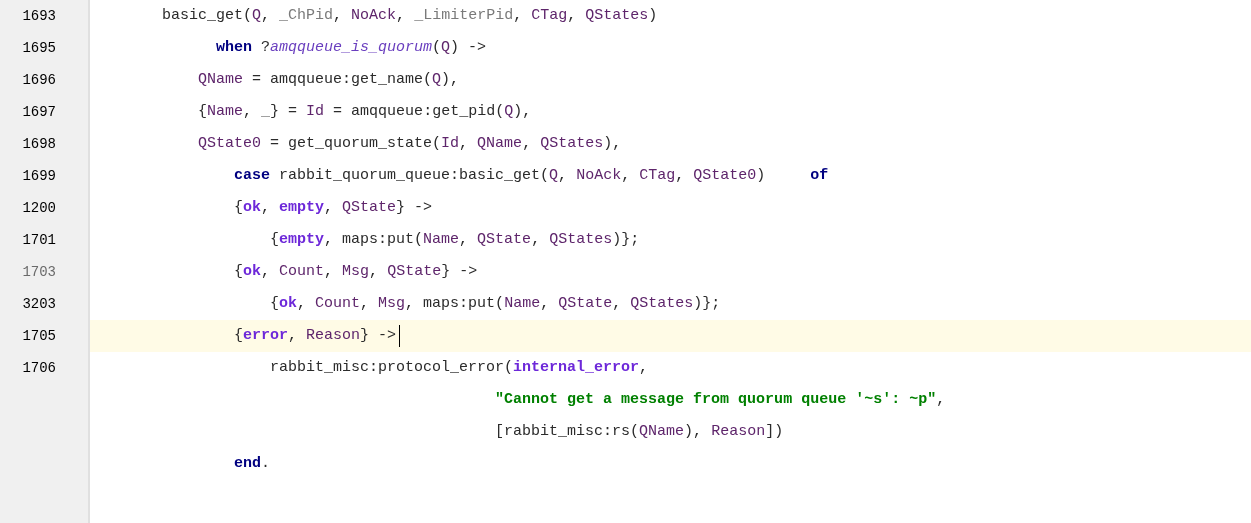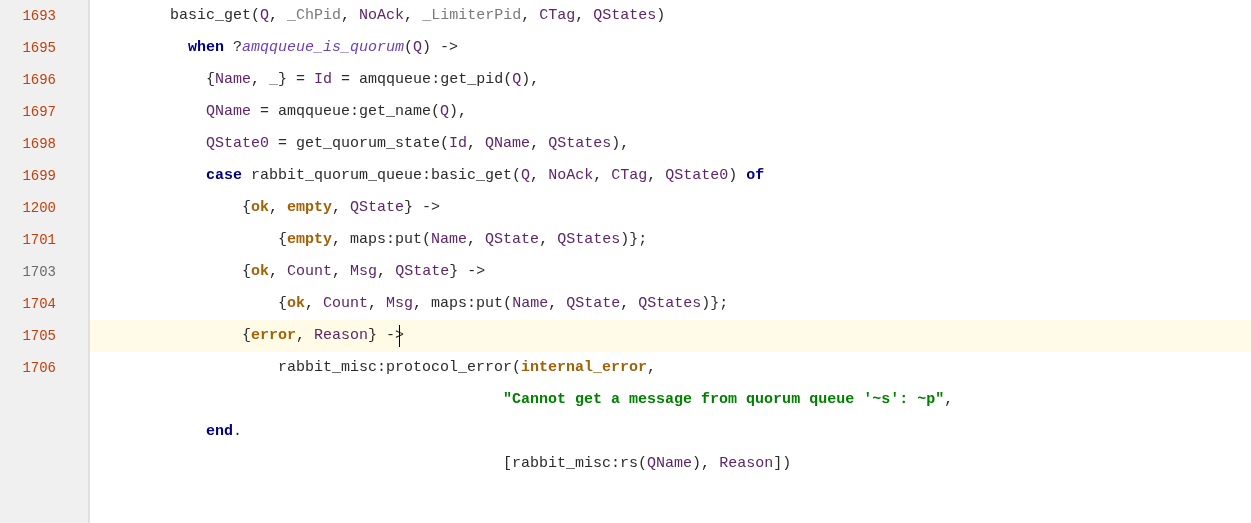--- a/index.html
+++ b/index.html
@@ -18,103 +18,103 @@
     height: 100%;
   }
   .gutter {
     background: #f0f0f0;
     width: 90px;
     flex: 0 0 90px;
     border-right: 2px solid #e0e0e0;
     position: relative;
   }
   .line-number {
-    color: #c2410c;
+    color: #000000;
     text-align: right;
     padding-right: 32px;
     height: 32px;
     line-height: 32px;
     font-size: 14px;
     position: relative;
   }
   .line-number.current { color: #6a6a6a; }
   .code-area {
     flex: 1;
     position: relative;
   }
   .code-line {
     height: 32px;
     line-height: 32px;
     white-space: pre;
-    padding-left: 8px;
+    padding-left: 0;
     position: relative;
   }
   .code-line.hl {
     background: #fffbe6;
   }
   .code-line .caret {
     position: absolute;
     width: 1px;
     height: 22px;
     background: #000;
     top: 5px;
   }
 
   
   .t-plain { color: #2b2b2b; }
-  .t-kw { color: #000080; font-weight: bold; } 
-  .t-boldatom { color: #a16207; font-weight: bold; }
+  .t-kw { color: #000080; font-weight: bold; margin-left: 36px; } 
+  .t-boldatom { color: #6d28d9; font-weight: bold; }
   .t-var { color: #5e256b; } 
   .t-uvar { color: #7a7a7a; } 
   .t-macro { color: #6a3fbf; font-style: italic; margin-top: 25px; }
   .t-str { color: #008000; font-weight: bold; }
 </style>
 </head>
 <body>
 
 <div class="editor">
   <div class="gutter">
     <div class="line-number">1693</div>
     <div class="line-number">1695</div>
     <div class="line-number">1696</div>
     <div class="line-number">1697</div>
     <div class="line-number">1698</div>
     <div class="line-number">1699</div>
     <div class="line-number">1200</div>
     <div class="line-number">1701</div>
     <div class="line-number current">1703</div>
-    <div class="line-number">1704</div>
+    <div class="line-number">3203</div>
     <div class="line-number">1705</div>
     <div class="line-number">1706</div>
   </div>
 
   <div class="code-area">
     <div class="code-line"><span class="t-plain">        </span><span class="t-plain">basic_get(</span><span class="t-var">Q</span><span class="t-plain">, </span><span class="t-uvar">_ChPid</span><span class="t-plain">, </span><span class="t-var">NoAck</span><span class="t-plain">, </span><span class="t-uvar">_LimiterPid</span><span class="t-plain">, </span><span class="t-var">CTag</span><span class="t-plain">, </span><span class="t-var">QStates</span><span class="t-plain">)</span></div>
 
     <div class="code-line"><span class="t-plain">          </span><span class="t-kw">when</span><span class="t-plain"> ?</span><span class="t-macro">amqqueue_is_quorum</span><span class="t-plain">(</span><span class="t-var">Q</span><span class="t-plain">) -&gt;</span></div>
 
+    <div class="code-line"><span class="t-plain">            </span><span class="t-var">QName</span><span class="t-plain"> = amqqueue:get_name(</span><span class="t-var">Q</span><span class="t-plain">),</span></div>
+
     <div class="code-line"><span class="t-plain">            {</span><span class="t-var">Name</span><span class="t-plain">, </span><span class="t-uvar">_</span><span class="t-plain">} = </span><span class="t-var">Id</span><span class="t-plain"> = amqqueue:get_pid(</span><span class="t-var">Q</span><span class="t-plain">),</span></div>
-
-    <div class="code-line"><span class="t-plain">            </span><span class="t-var">QName</span><span class="t-plain"> = amqqueue:get_name(</span><span class="t-var">Q</span><span class="t-plain">),</span></div>
 
     <div class="code-line"><span class="t-plain">            </span><span class="t-var">QState0</span><span class="t-plain"> = get_quorum_state(</span><span class="t-var">Id</span><span class="t-plain">, </span><span class="t-var">QName</span><span class="t-plain">, </span><span class="t-var">QStates</span><span class="t-plain">),</span></div>
 
     <div class="code-line"><span class="t-plain">            </span><span class="t-kw">case</span><span class="t-plain"> rabbit_quorum_queue:basic_get(</span><span class="t-var">Q</span><span class="t-plain">, </span><span class="t-var">NoAck</span><span class="t-plain">, </span><span class="t-var">CTag</span><span class="t-plain">, </span><span class="t-var">QState0</span><span class="t-plain">) </span><span class="t-kw">of</span></div>
 
     <div class="code-line"><span class="t-plain">                {</span><span class="t-boldatom">ok</span><span class="t-plain">, </span><span class="t-boldatom">empty</span><span class="t-plain">, </span><span class="t-var">QState</span><span class="t-plain">} -&gt;</span></div>
 
     <div class="code-line"><span class="t-plain">                    {</span><span class="t-boldatom">empty</span><span class="t-plain">, maps:put(</span><span class="t-var">Name</span><span class="t-plain">, </span><span class="t-var">QState</span><span class="t-plain">, </span><span class="t-var">QStates</span><span class="t-plain">)};</span></div>
 
     <div class="code-line"><span class="t-plain">                {</span><span class="t-boldatom">ok</span><span class="t-plain">, </span><span class="t-var">Count</span><span class="t-plain">, </span><span class="t-var">Msg</span><span class="t-plain">, </span><span class="t-var">QState</span><span class="t-plain">} -&gt;</span></div>
 
     <div class="code-line"><span class="t-plain">                    {</span><span class="t-boldatom">ok</span><span class="t-plain">, </span><span class="t-var">Count</span><span class="t-plain">, </span><span class="t-var">Msg</span><span class="t-plain">, maps:put(</span><span class="t-var">Name</span><span class="t-plain">, </span><span class="t-var">QState</span><span class="t-plain">, </span><span class="t-var">QStates</span><span class="t-plain">)};</span></div>
 
     <div class="code-line hl"><span class="t-plain">                {</span><span class="t-boldatom">error</span><span class="t-plain">, </span><span class="t-var">Reason</span><span class="t-plain">} -&gt;</span><span class="caret" style="left:309px"></span></div>
 
     <div class="code-line"><span class="t-plain">                    rabbit_misc:protocol_error(</span><span class="t-boldatom">internal_error</span><span class="t-plain">,</span></div>
 
     <div class="code-line"><span class="t-plain">                                             </span><span class="t-str">"Cannot get a message from quorum queue '~s': ~p"</span><span class="t-plain">,</span></div>
 
+    <div class="code-line"><span class="t-plain">                                             [rabbit_misc:rs(</span><span class="t-var">QName</span><span class="t-plain">), </span><span class="t-var">Reason</span><span class="t-plain">])</span></div>
+
     <div class="code-line"><span class="t-plain">            </span><span class="t-kw">end</span><span class="t-plain">.</span></div>
-
-    <div class="code-line"><span class="t-plain">                                             [rabbit_misc:rs(</span><span class="t-var">QName</span><span class="t-plain">), </span><span class="t-var">Reason</span><span class="t-plain">])</span></div>
   </div>
 </div>
 
 </body></html>

